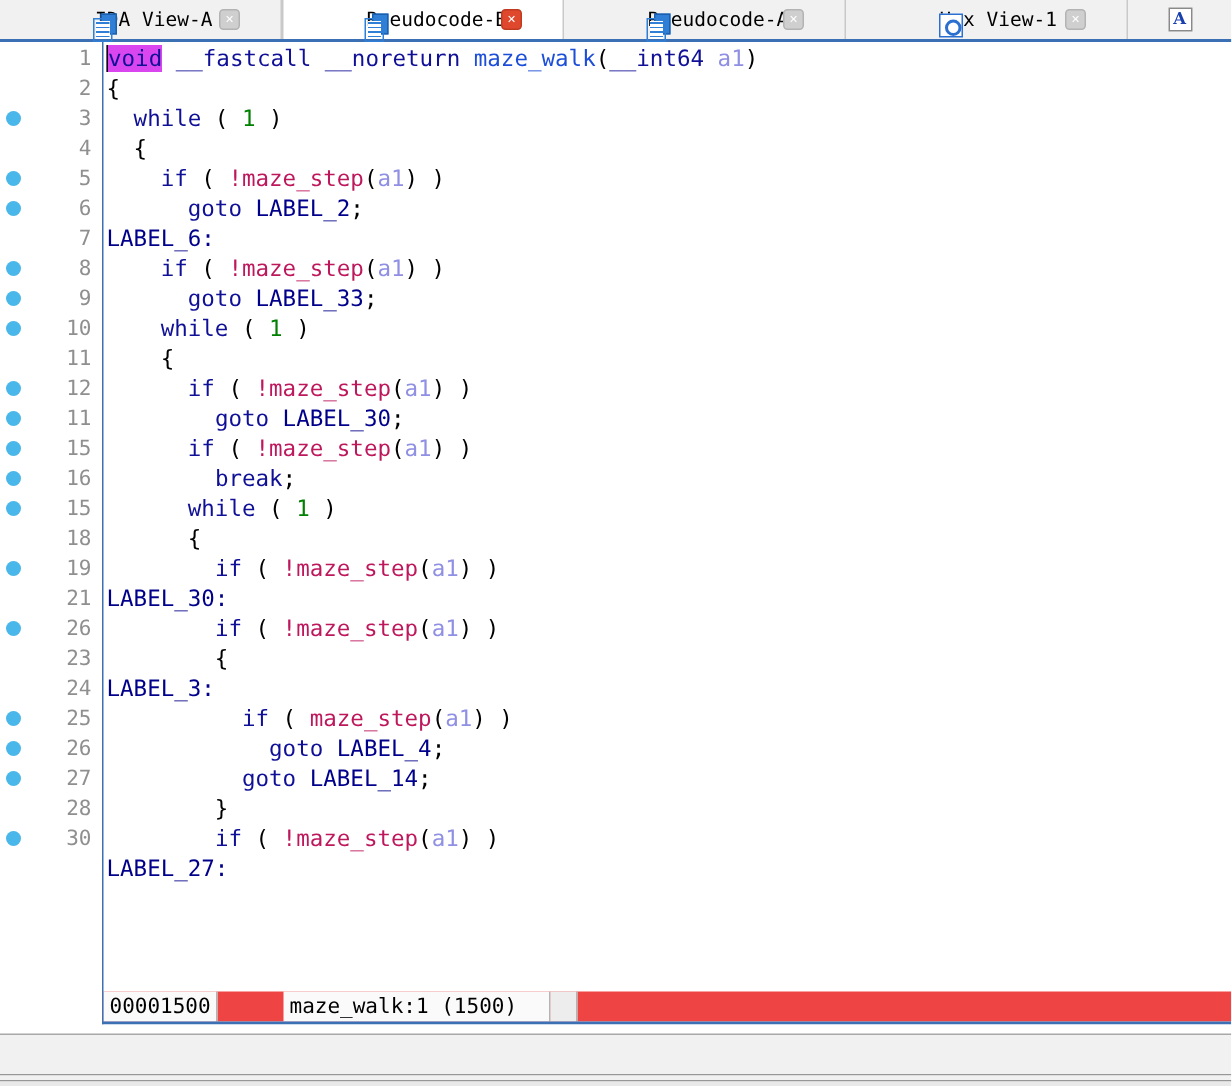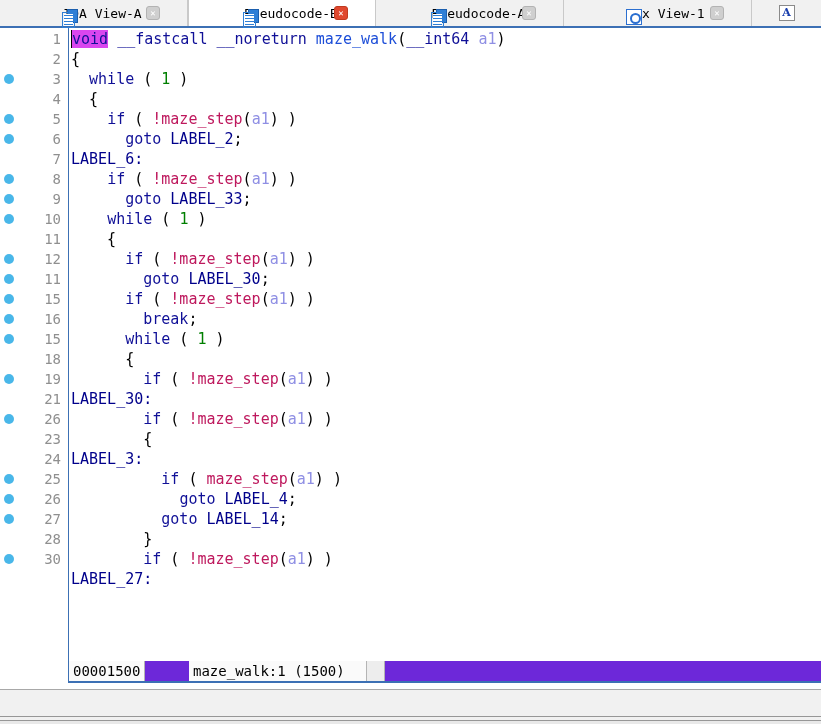--- a/index.html
+++ b/index.html
@@ -48,21 +48,21 @@
   .kw{color:#101097;}
   .lbl2{color:#00008b;margin-top:48px;}
   .call{color:#be185d;}
   .var{color:#8f8fe4;}
   .num2{color:#007f00;}
   .fn{color:#1d4ed8;}
   .hl{background:#d946ef;}
   .caret{border-left:1px solid #000;}
 
   
-  .statusbar{position:absolute;left:69px;right:0;bottom:2px;height:20px;background:#6d28d9;z-index:2;
+  .statusbar{position:absolute;left:69px;right:0;bottom:2px;height:20px;background:#ef4444;z-index:2;
              display:flex;align-items:stretch;font-size:14px;color:#000;}
   .cell{display:flex;align-items:center;padding:0 4px;border-right:1px solid #b4b4b4;background:#fafafa;white-space:nowrap;box-sizing:border-box;}
   .cell.c1{width:76px;}
   .cell.c2{width:178px;margin-left:44px;}
   .cell.c3{width:18px;background:#ededed;}
 
   
   .gap-white{height:6px;background:#ffffff;}
   .hr1{height:1px;background:#a8a8a8;}
   .panel{height:26px;background:#f1f1f1;}

